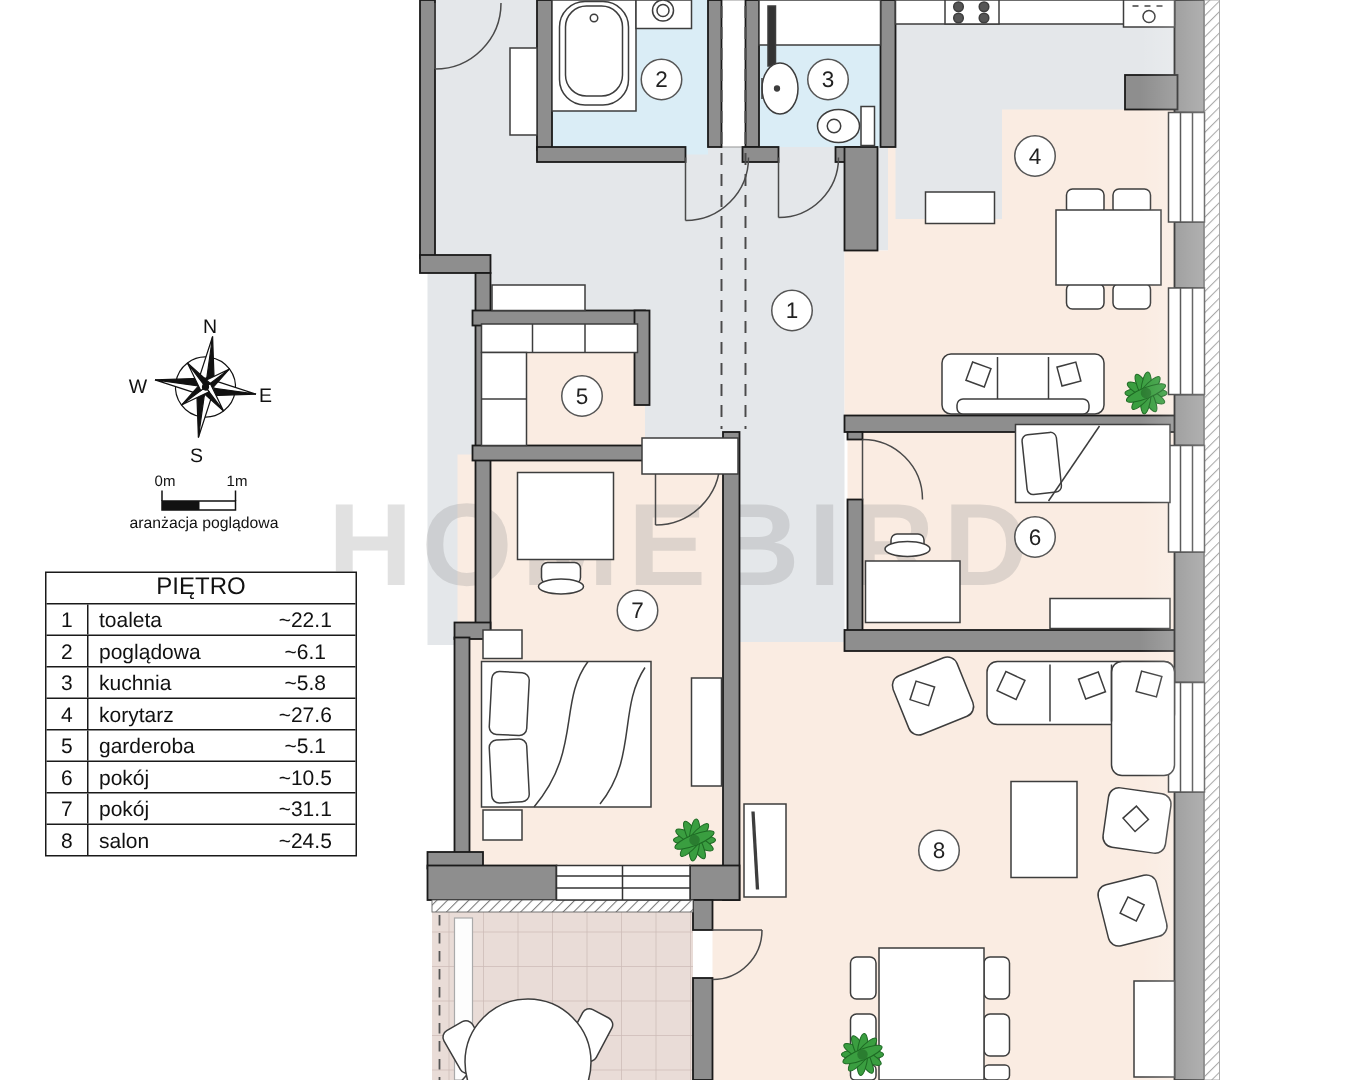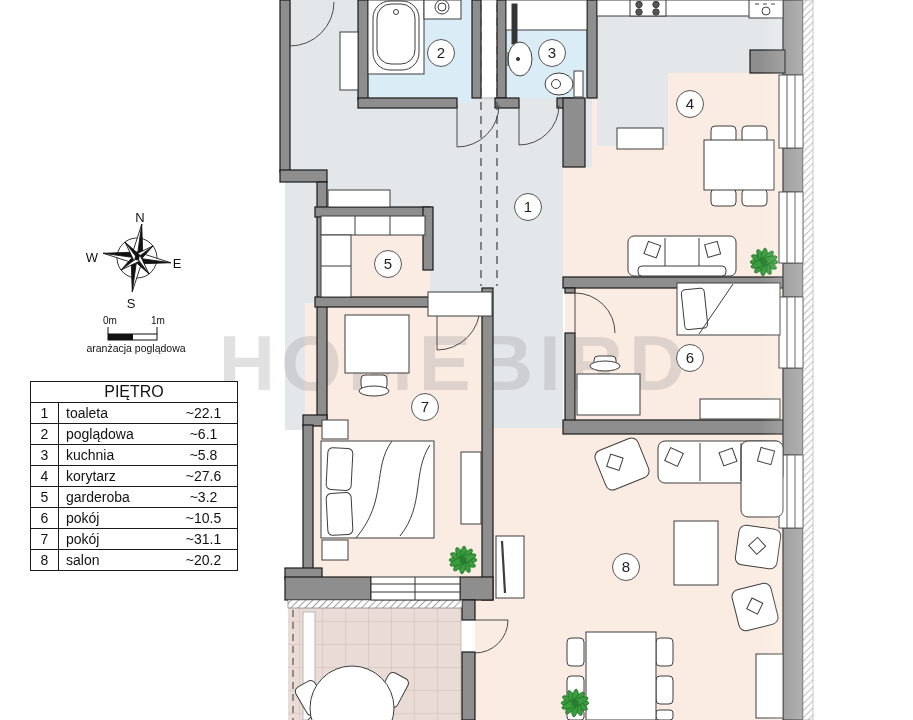--- a/index.html
+++ b/index.html
@@ -419,32 +419,32 @@
         <span class="area">~5.8</span>
   </div>
   <div class="row">
     <span class="num">4</span>
         <span class="name">korytarz</span>
         <span class="area">~27.6</span>
   </div>
   <div class="row">
     <span class="num">5</span>
         <span class="name">garderoba</span>
-        <span class="area">~3.2</span>
+        <span class="area">~5.1</span>
   </div>
   <div class="row">
     <span class="num">6</span>
         <span class="name">pokój</span>
         <span class="area">~10.5</span>
   </div>
   <div class="row">
     <span class="num">7</span>
         <span class="name">pokój</span>
         <span class="area">~31.1</span>
   </div>
   <div class="row">
     <span class="num">8</span>
         <span class="name">salon</span>
-        <span class="area">~20.2</span>
+        <span class="area">~24.5</span>
   </div>
 </div>
 
 </div>
 
 </body></html>

